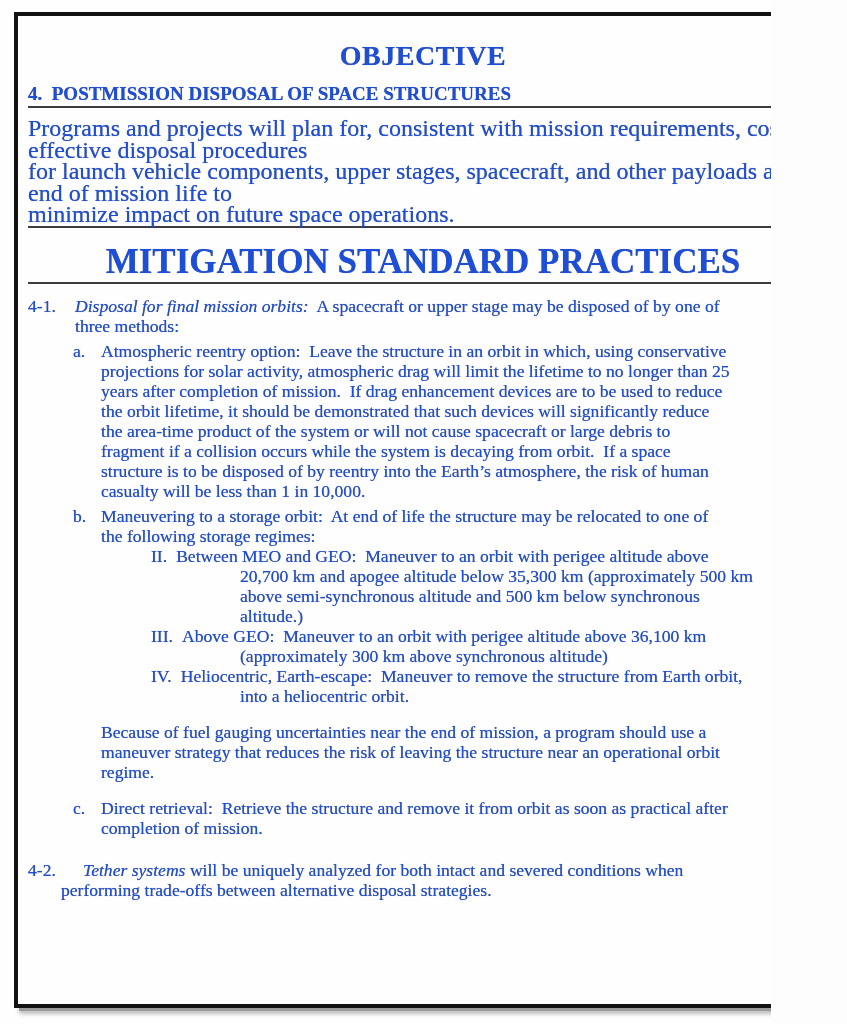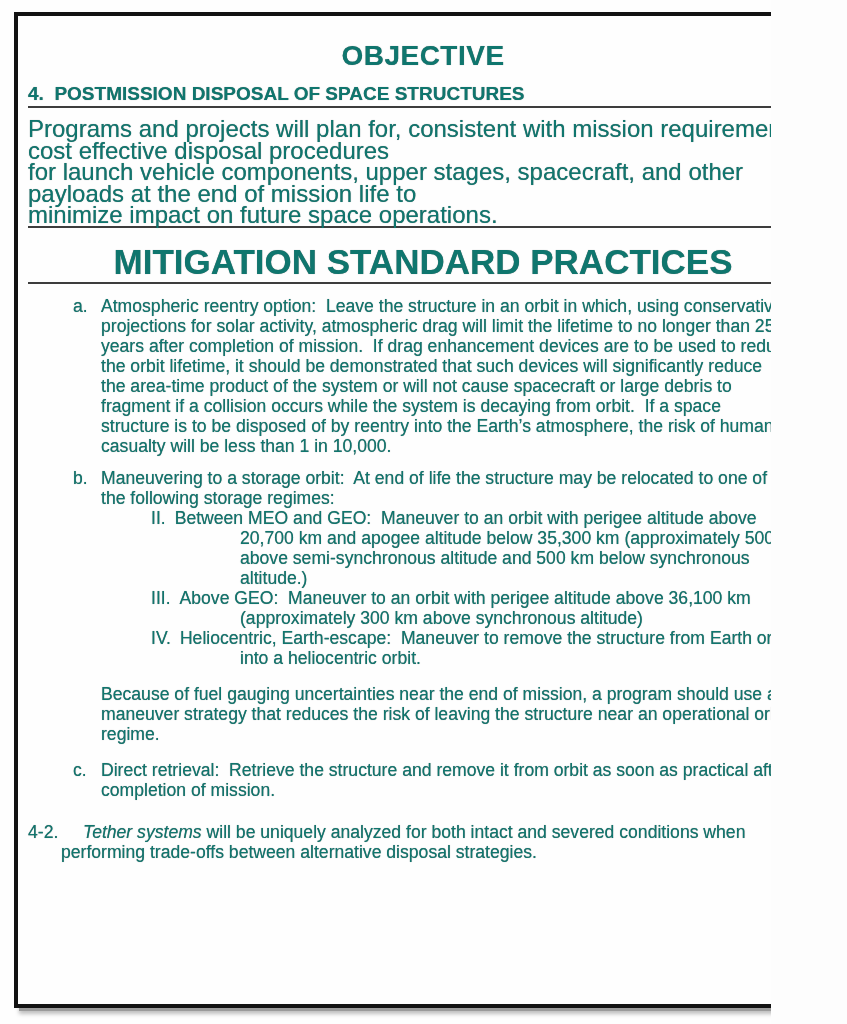--- a/index.html
+++ b/index.html
@@ -5,22 +5,22 @@
   html, body {
     margin: 0;
     padding: 0;
     background: #fdfdfd;
   }
   .sheet {
     position: relative;
     width: 771px;
     height: 1024px;
     background: #fefefe;
-    font-family: Liberation Sans, sans-serif;
-    color: #0f766e;
+    font-family: Liberation Serif, serif;
+    color: #1d4ed8;
     overflow: hidden;
   }
   .frame {
     position: absolute;
     left: 14px;
     top: 12px;
     width: 818px;
     height: 996px;
     box-sizing: border-box;
     border: 4px solid #121212;
@@ -93,21 +93,21 @@
     padding-left: 33px;
   }
   .l1-42 > .lbl {
     display: inline-block;
     width: 55px;
     margin-left: -33px;
     white-space: pre;
   }
   
   .l2 {
-    margin-top: 12px;
+    margin-top: 5px;
     padding-left: 73px;
   }
   .l2 > .lbl {
     display: inline-block;
     width: 28px;
     margin-left: -28px;
     white-space: pre;
   }
   
   .l3 {
@@ -137,20 +137,24 @@
     <p class="objective">Programs and projects will plan for, consistent with mission requirements, cost effective disposal procedures
 for launch vehicle components, upper stages, spacecraft, and other payloads at the end of mission life to
 minimize impact on future space operations.</p>
 
     <hr class="rule rule-2">
 
     <h2 class="practices">MITIGATION STANDARD PRACTICES</h2>
 
     <hr class="rule rule-3">
 
+    <div class="body-txt l1">
+      <span class="lbl">4-1.</span><i class="lead">Disposal for final mission orbits:</i><span class="txt lead-rest">  A spacecraft or upper stage may be disposed of by one of
+three methods:</span>
+    </div>
 
     <div class="body-txt l2">
       <span class="lbl">a.</span><span class="txt">Atmospheric reentry option:  Leave the structure in an orbit in which, using conservative
 projections for solar activity, atmospheric drag will limit the lifetime to no longer than 25
 years after completion of mission.  If drag enhancement devices are to be used to reduce
 the orbit lifetime, it should be demonstrated that such devices will significantly reduce
 the area-time product of the system or will not cause spacecraft or large debris to
 fragment if a collision occurs while the system is decaying from orbit.  If a space
 structure is to be disposed of by reentry into the Earth’s atmosphere, the risk of human
 casualty will be less than 1 in 10,000.</span>

